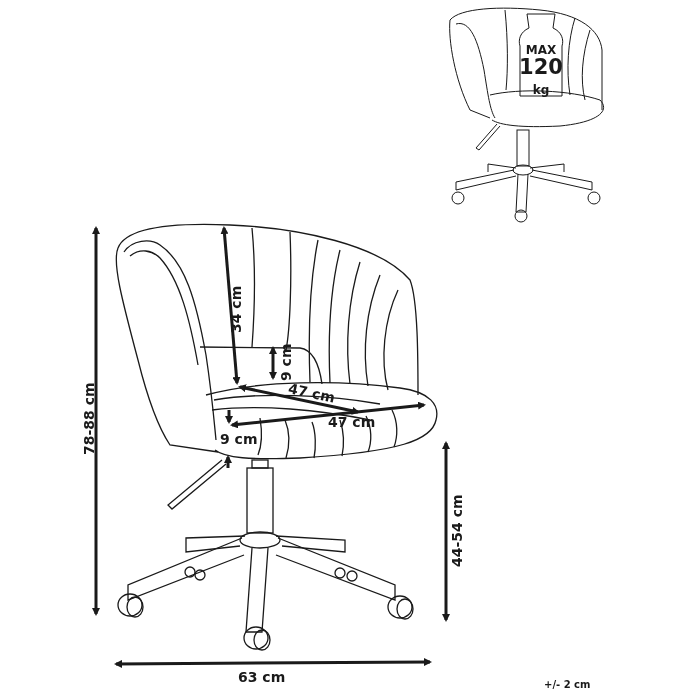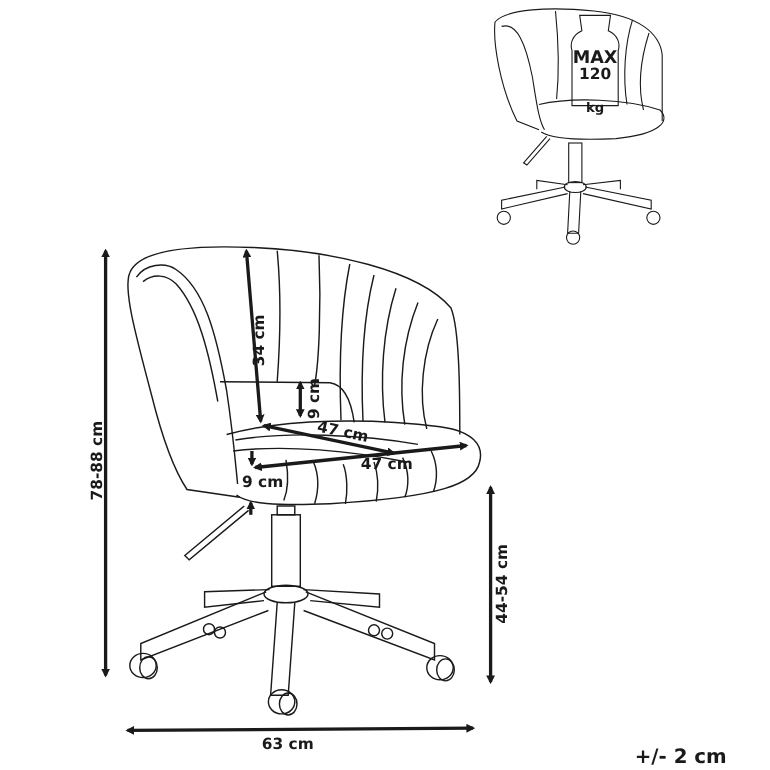--- a/index.html
+++ b/index.html
@@ -2,23 +2,23 @@
 <html><head>
 <meta charset="utf-8">
 <style>
   html, body { margin:0; padding:0; background:#ffffff; }
   body { width:700px; height:700px; position:relative; overflow:hidden;
          font-family:"DejaVu Sans", "Liberation Sans", sans-serif; }
   svg { position:absolute; left:0; top:0; }
   .lbl { position:absolute; font-weight:bold; color:#1a1a1a; font-size:14px; white-space:nowrap; line-height:1; }
   .rot-90 { transform-origin:left top; transform:rotate(-90deg); }
   .max-badge { position:absolute; left:519px; top:44px; width:44px; text-align:center; color:#1a1a1a; font-weight:bold; line-height:1; }
-  .max-badge .t1 { font-size:16px; display:block; }
-  .max-badge .t2 { font-size:14px; display:block; margin-top:1px; }
-  .max-badge .t3 { font-size:12px; display:block; margin-top:17px; }
+  .max-badge .t1 { font-size:12px; display:block; }
+  .max-badge .t2 { font-size:21px; display:block; margin-top:1px; }
+  .max-badge .t3 { font-size:12px; display:block; margin-top:6px; }
 </style>
 </head>
 <body>
 
 <svg width="700" height="700" viewBox="0 0 700 700">
   <defs>
     <marker id="ah" markerWidth="8" markerHeight="8" refX="6" refY="4" orient="auto-start-reverse" markerUnits="userSpaceOnUse">
       <path d="M0,0 L8,4 L0,8 Z" fill="#1a1a1a"></path>
     </marker>
   </defs>
@@ -115,19 +115,19 @@
 </svg>
 
 <div class="lbl rot-90" style="left:82px;top:455px;">78-88 cm</div>
 <div class="lbl rot-90" style="left:229px;top:333px;">34 cm</div>
 <div class="lbl rot-90" style="left:279px;top:381px;">9 cm</div>
 <div class="lbl" style="left:288px;top:386px;transform:rotate(12deg);">47 cm</div>
 <div class="lbl" style="left:328px;top:415px;">47 cm</div>
 <div class="lbl" style="left:220px;top:432px;">9 cm</div>
 <div class="lbl rot-90" style="left:450px;top:567px;">44-54 cm</div>
 <div class="lbl" style="left:238px;top:670px;">63 cm</div>
-<div class="lbl" style="left:577px;top:680px;font-size:18px;">+/- 2 cm</div>
+<div class="lbl" style="left:544px;top:680px;font-size:10px;">+/- 2 cm</div>
 
 <div class="max-badge">
   <span class="t1">MAX</span>
   <span class="t2">120</span>
   <span class="t3">kg</span>
 </div>
 
 </body></html>

